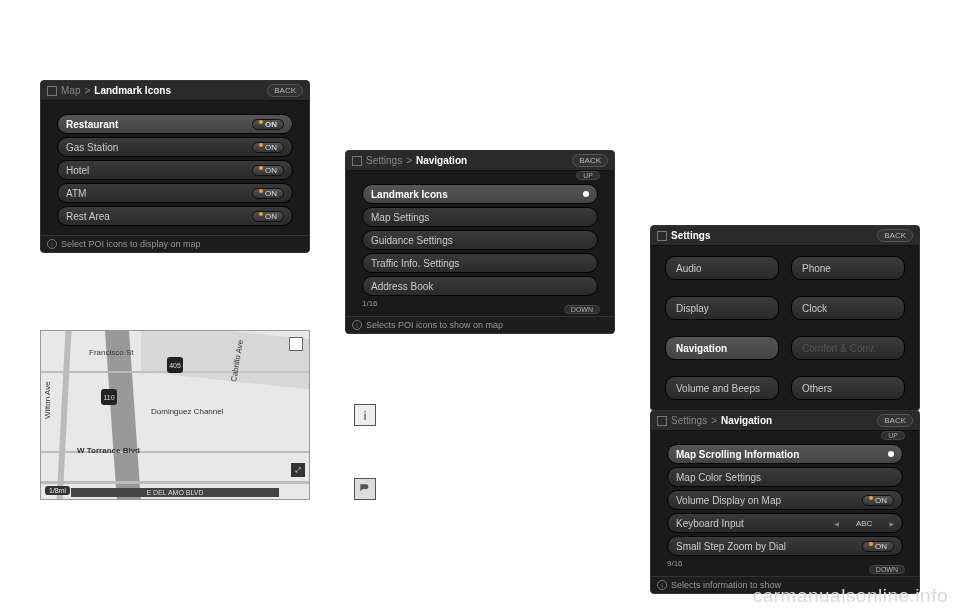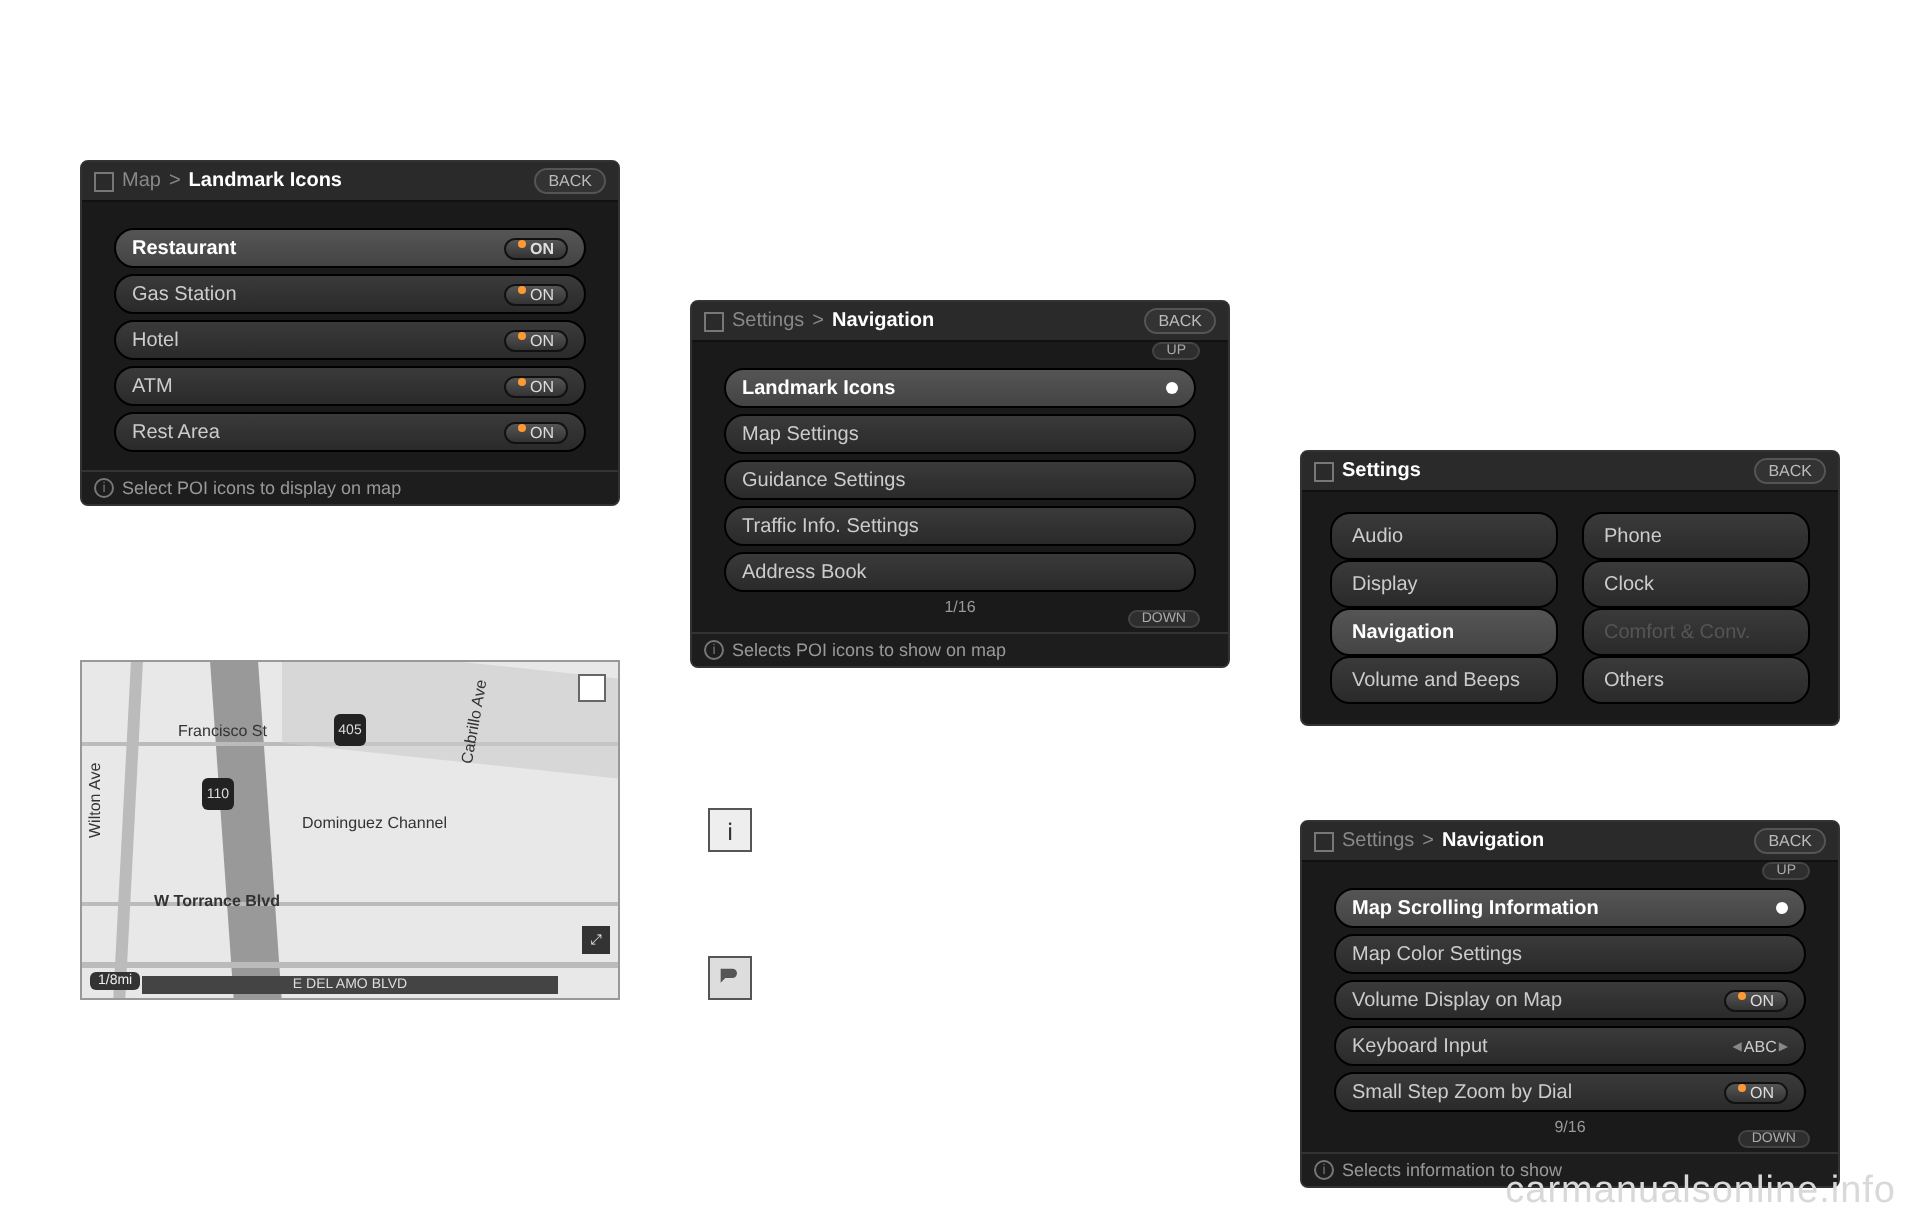--- a/index.html
+++ b/index.html
@@ -84,21 +84,21 @@
     border-radius: 8px;
     padding: 0 6px;
     font-size: 8px;
     color: #ddd;
     display: flex;
     align-items: flex-start;
     gap: 2px;
   }
   .pill-on .dot { width:4px; height:4px; background:#ff9933; border-radius:50%; }
   .page-ind {
-    text-align: center;
+    text-align: left;
     font-size: 8px;
     color: #999;
     padding-bottom: 2px;
   }
   .hint-bar {
     background: #1d1d1d;
     border-top: 1px solid #333;
     font-size: 9px;
     color: #999;
     padding: 3px 6px;
@@ -106,21 +106,21 @@
     align-items: center;
     gap: 4px;
   }
   .info-ico {
     width: 10px; height: 10px; border: 1px solid #777; border-radius: 50%;
     display: inline-flex; align-items: center; justify-content: center;
     font-size: 7px; color: #777;
   }
   
   .two-col { display: flex; padding: 10px 14px; gap: 12px; }
-  .col { flex: 1; display: flex; flex-direction: column; gap: 0; }
+  .col { flex: 1; display: flex; flex-direction: column; gap: 16px; }
   .setting-btn {
     background: linear-gradient(#3a3a3a, #2a2a2a);
     border: 1px solid #000;
     border-radius: 10px;
     padding: 4px 10px;
     font-size: 10px;
     color: #ccc;
     height: 24px;
     display: flex;
     align-items: center;
@@ -180,21 +180,21 @@
     display: flex; align-items: center; justify-content: center;
     font-size: 12px; color: #333;
   }
   .url {
     position: absolute;
     right: 12px; bottom: 4px;
     font-size: 19px;
     color: #d9d9d9;
     letter-spacing: 0.5px;
   }
-  .arrow-row { display:flex; align-items:center; gap:1px; font-size:8px; color:#ccc; }
+  .arrow-row { display:flex; align-items:center; gap:17px; font-size:8px; color:#ccc; }
   .tiny-tri { font-size:6px; color:#888; }
 </style>
 </head>
 <body>
 
 <div class="panel" style="left:40px; top:80px; width:270px;">
   <div class="panel-head">
     <div class="head-left">
       <span class="sq-icon"></span>
       <span class="crumb-grey">Map</span>
@@ -357,21 +357,21 @@
   </div>
 </div>
 
 <div class="map-thumb">
   <div class="road" style="left:20px; top:0; width:6px; height:170px; transform:skewX(-3deg);"></div>
   <div class="road" style="left:70px; top:0; width:24px; height:170px; background:#999; transform:skewX(4deg);"></div>
   <div class="road" style="left:0; top:40px; width:270px; height:2px;"></div>
   <div class="road" style="left:0; top:120px; width:270px; height:2px;"></div>
   <div class="road" style="left:0; top:150px; width:270px; height:3px;"></div>
   <div class="road" style="left:100px; top:0; width:180px; height:50px; background:#ccc; opacity:.6; transform:skewY(6deg);"></div>
-  <div class="lbl" style="left:48px; top:30px;">Francisco St</div>
+  <div class="lbl" style="left:48px; top:17px;">Francisco St</div>
   <div class="lbl" style="left:36px; top:115px;font-weight:bold;">W Torrance Blvd</div>
   <div class="lbl" style="left:110px; top:76px;">Dominguez Channel</div>
   <div class="lbl" style="left:2px; top:88px; transform:rotate(-90deg); transform-origin:left top;">Wilton Ave</div>
   <div class="lbl" style="left:188px; top:50px; transform:rotate(-80deg); transform-origin:left top;">Cabrillo Ave</div>
   <div class="shield" style="left:60px; top:58px;">110</div>
   <div class="shield" style="left:126px; top:26px;">405</div>
   <div class="compass"></div>
   <div style="position:absolute; right:4px; bottom:22px; width:14px; height:14px; background:#333; color:#eee; font-size:7px; display:flex;align-items:center;justify-content:center;">⤢</div>
   <div class="scale">1/8mi</div>
   <div class="strip">E DEL AMO BLVD</div>

